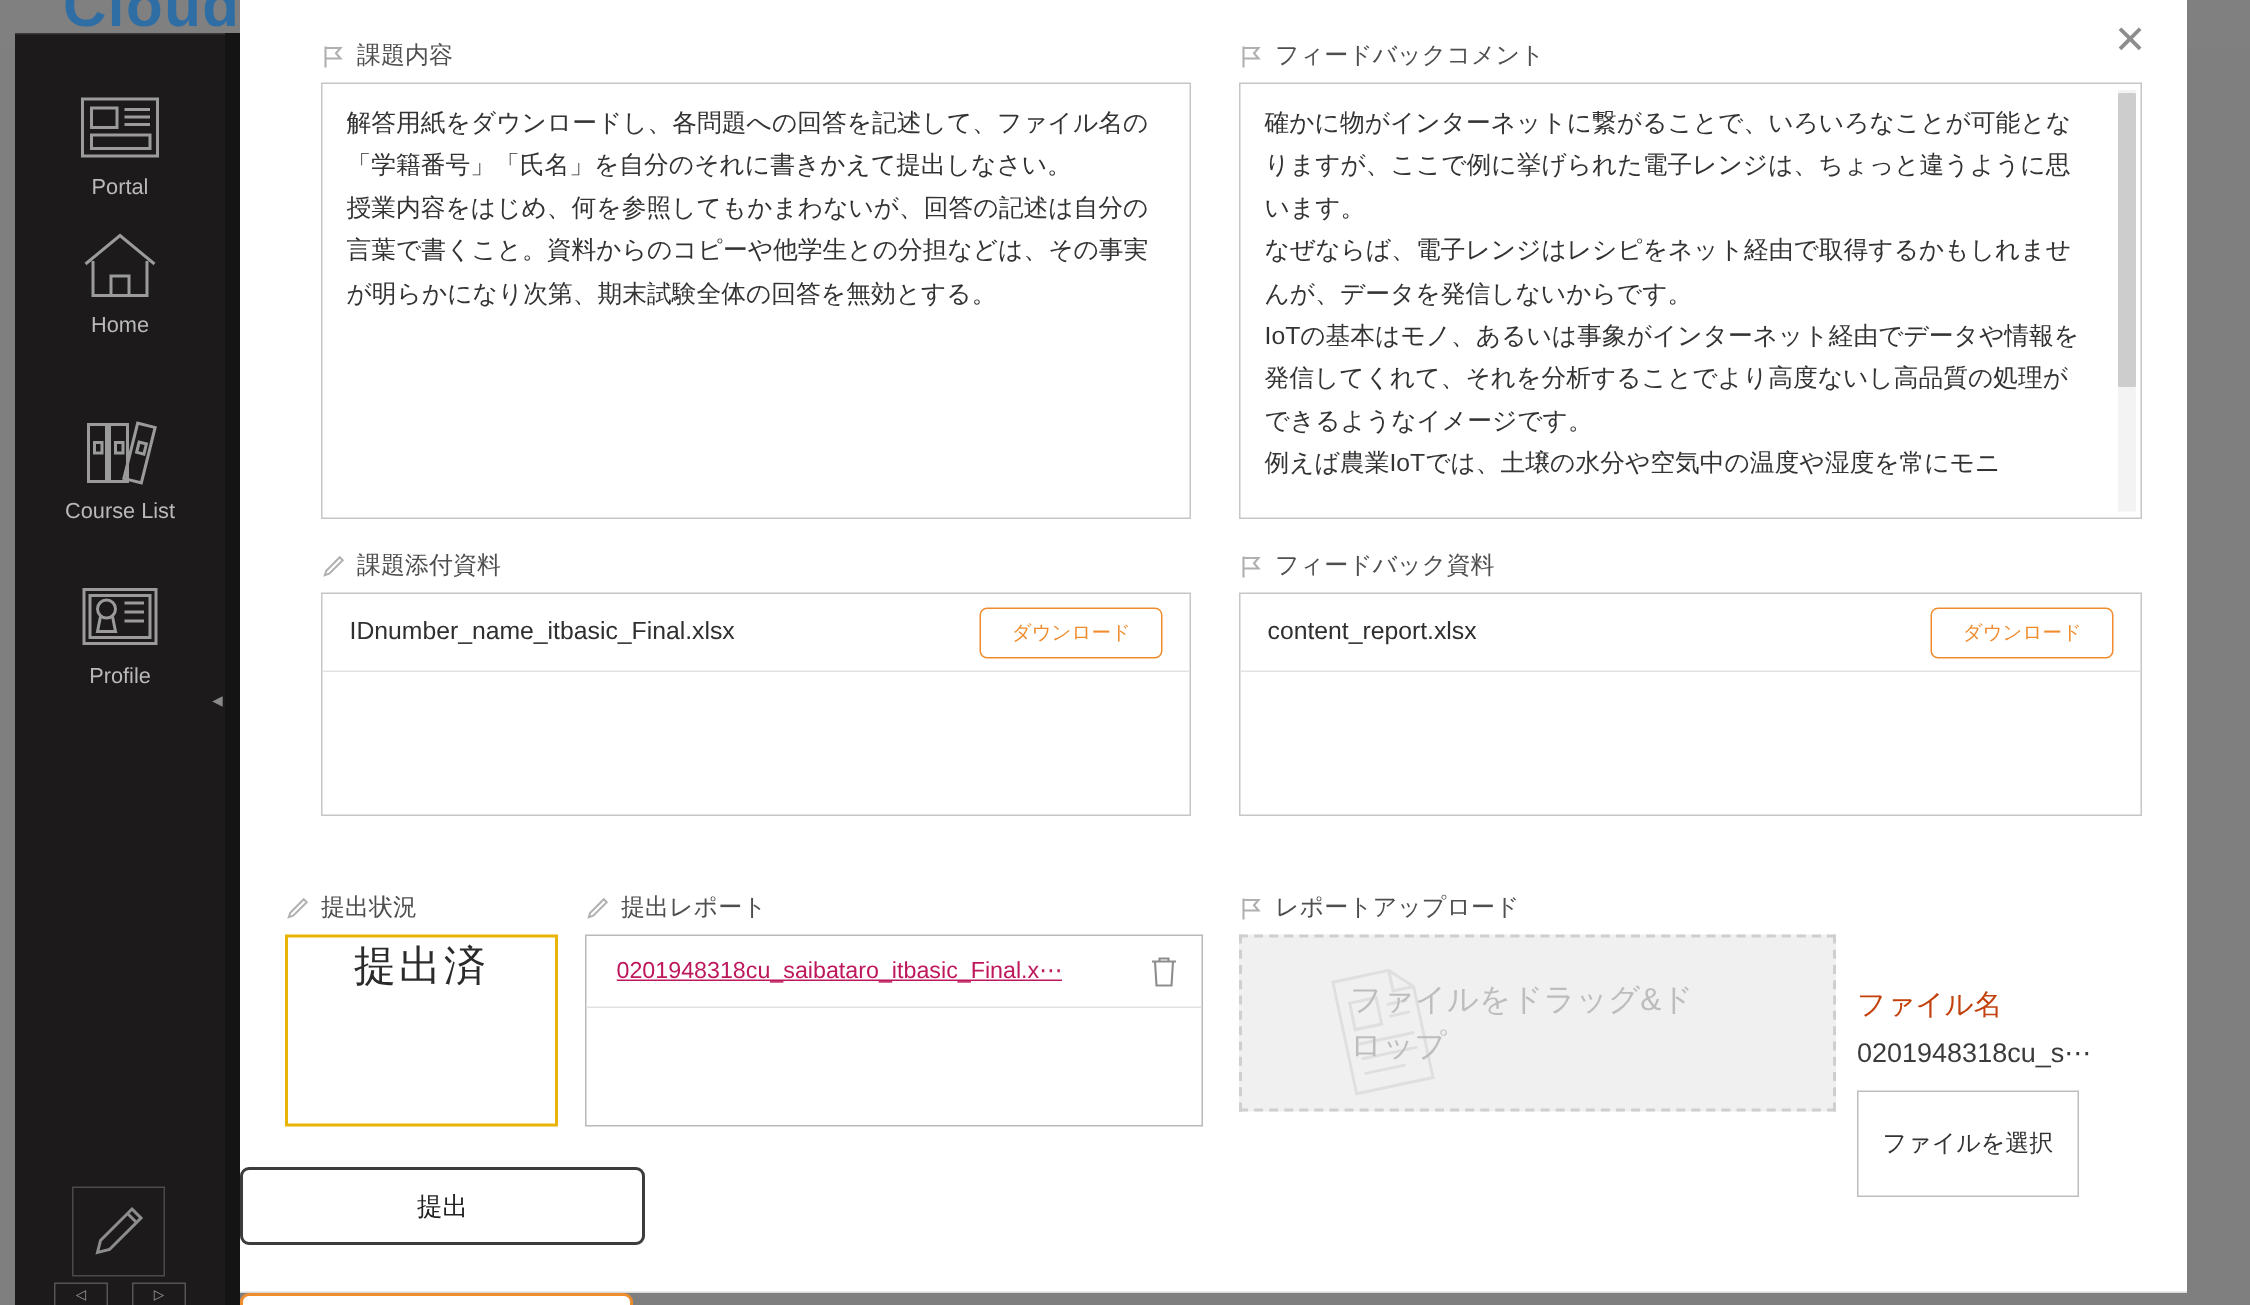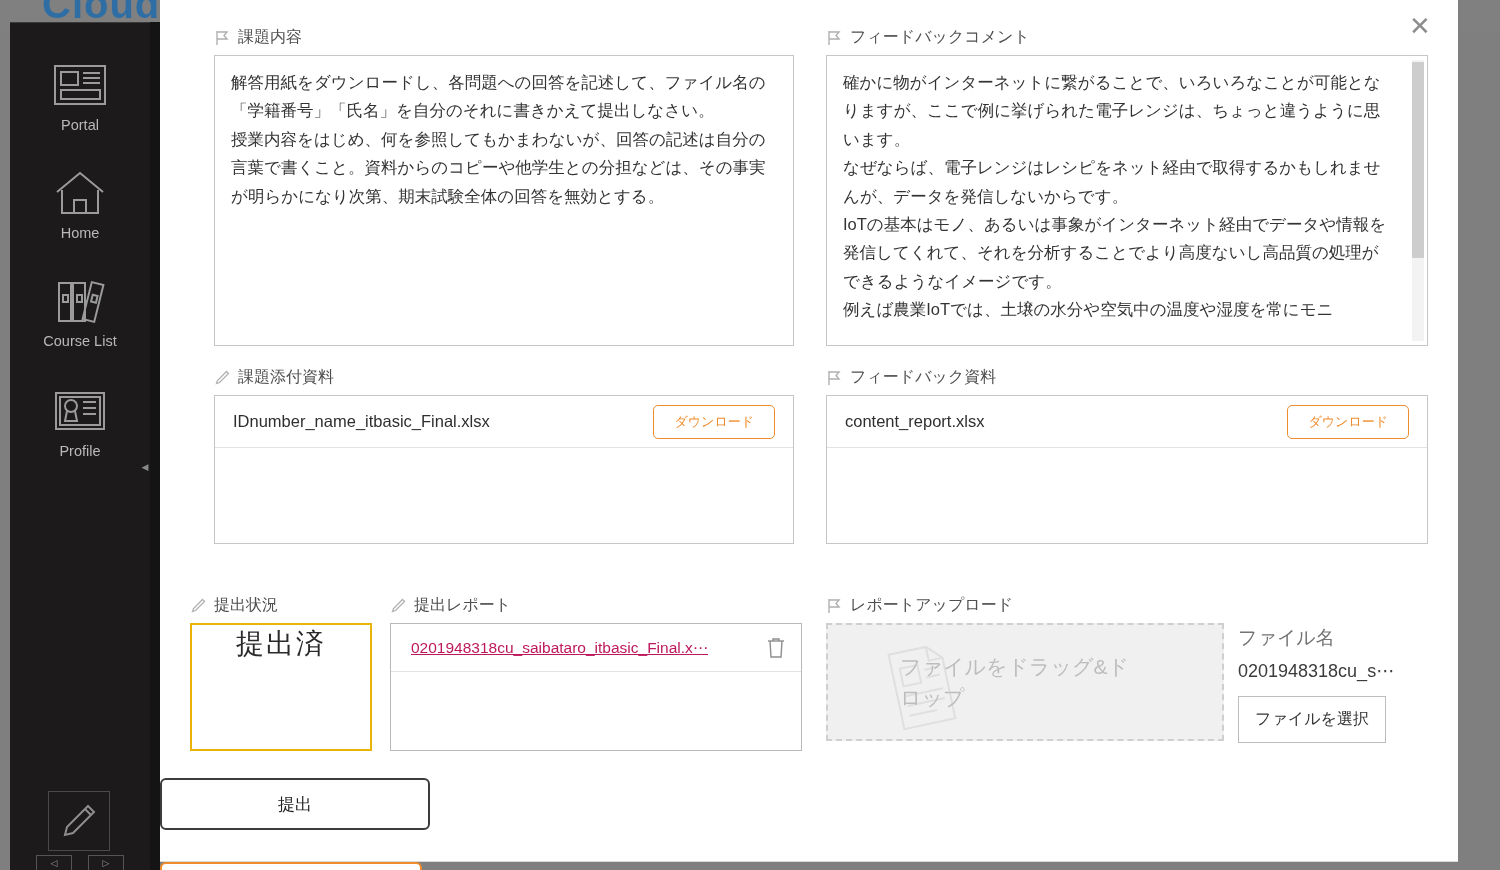--- a/index.html
+++ b/index.html
@@ -161,25 +161,25 @@
     border: 2px dashed #cfcfcf; background: #f0f0f0;
     position: relative; display: flex; align-items: center; justify-content: center;
     cursor: pointer;
   }
   .dropzone-doc { position: absolute; left: 44px; top: 14px; opacity: .55; }
   .dropzone-text {
     position: relative; width: 250px; text-align: left;
     color: #bdbdbd; font-size: 21px; line-height: 1.5;
   }
   .upload-side { position: absolute; left: 412px; top: 2px; width: 190px; }
-  .upload-title { font-size: 19px; color: #737373; margin-bottom: 9px; }
+  .upload-title { font-size: 19px; color: #c2410c; margin-bottom: 9px; margin-top: 32px; }
   .upload-fname { font-size: 18px; color: #3b3b3b; margin-bottom: 14px; white-space: nowrap; }
   .btn-choose {
     border: 1px solid #bdbdbd; background: #fff; color: #333;
-    font-size: 16px; padding: 12px 16px; cursor: pointer;
+    font-size: 16px; padding: 24px 16px; cursor: pointer;
     font-family: "Liberation Sans", "DejaVu Sans", sans-serif;
   }
 
   
   #footer-actions {
     position: absolute; left: 0; right: 0; top: 778px;
     display: flex; justify-content: flex-end; gap: 32px;
     padding-right: 32px;
     flex-direction: column;
   }
@@ -213,21 +213,21 @@
           <rect x="9" y="9" width="17" height="13"></rect>
           <line x1="31" y1="10" x2="48" y2="10"></line>
           <line x1="31" y1="15" x2="48" y2="15"></line>
           <line x1="31" y1="20" x2="48" y2="20"></line>
           <rect x="9" y="27" width="39" height="9"></rect>
         </svg>
       </div>
       <div class="side-label">Portal</div>
     </div>
 
-    <div class="side-item" style="top:142px">
+    <div class="side-item" style="top:126px">
       <div class="side-icon">
         <svg width="56" height="48" viewBox="0 0 56 48" fill="none" stroke="#9b9b9b" stroke-width="2">
           <path d="M5 23 L28 4 L51 23"></path>
           <path d="M10 21 V44 H46 V21"></path>
           <path d="M22 44 V31 H34 V44"></path>
         </svg>
       </div>
       <div class="side-label">Home</div>
     </div>
 

